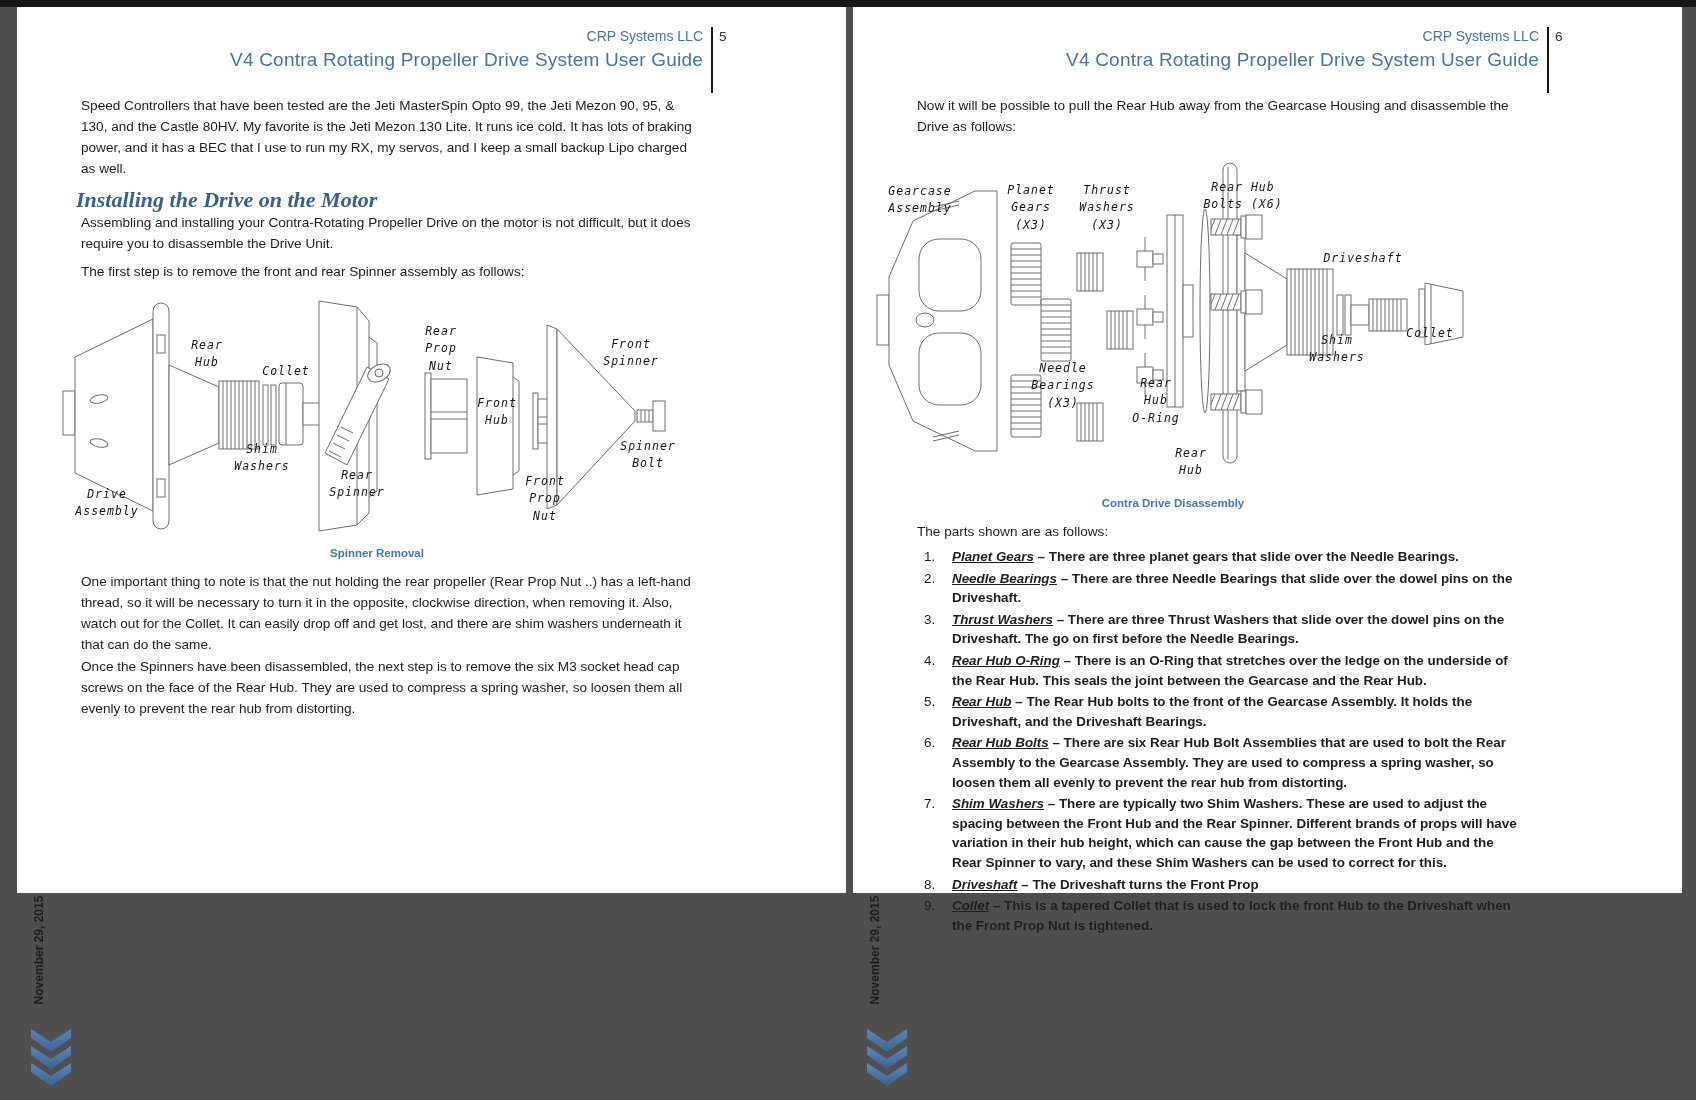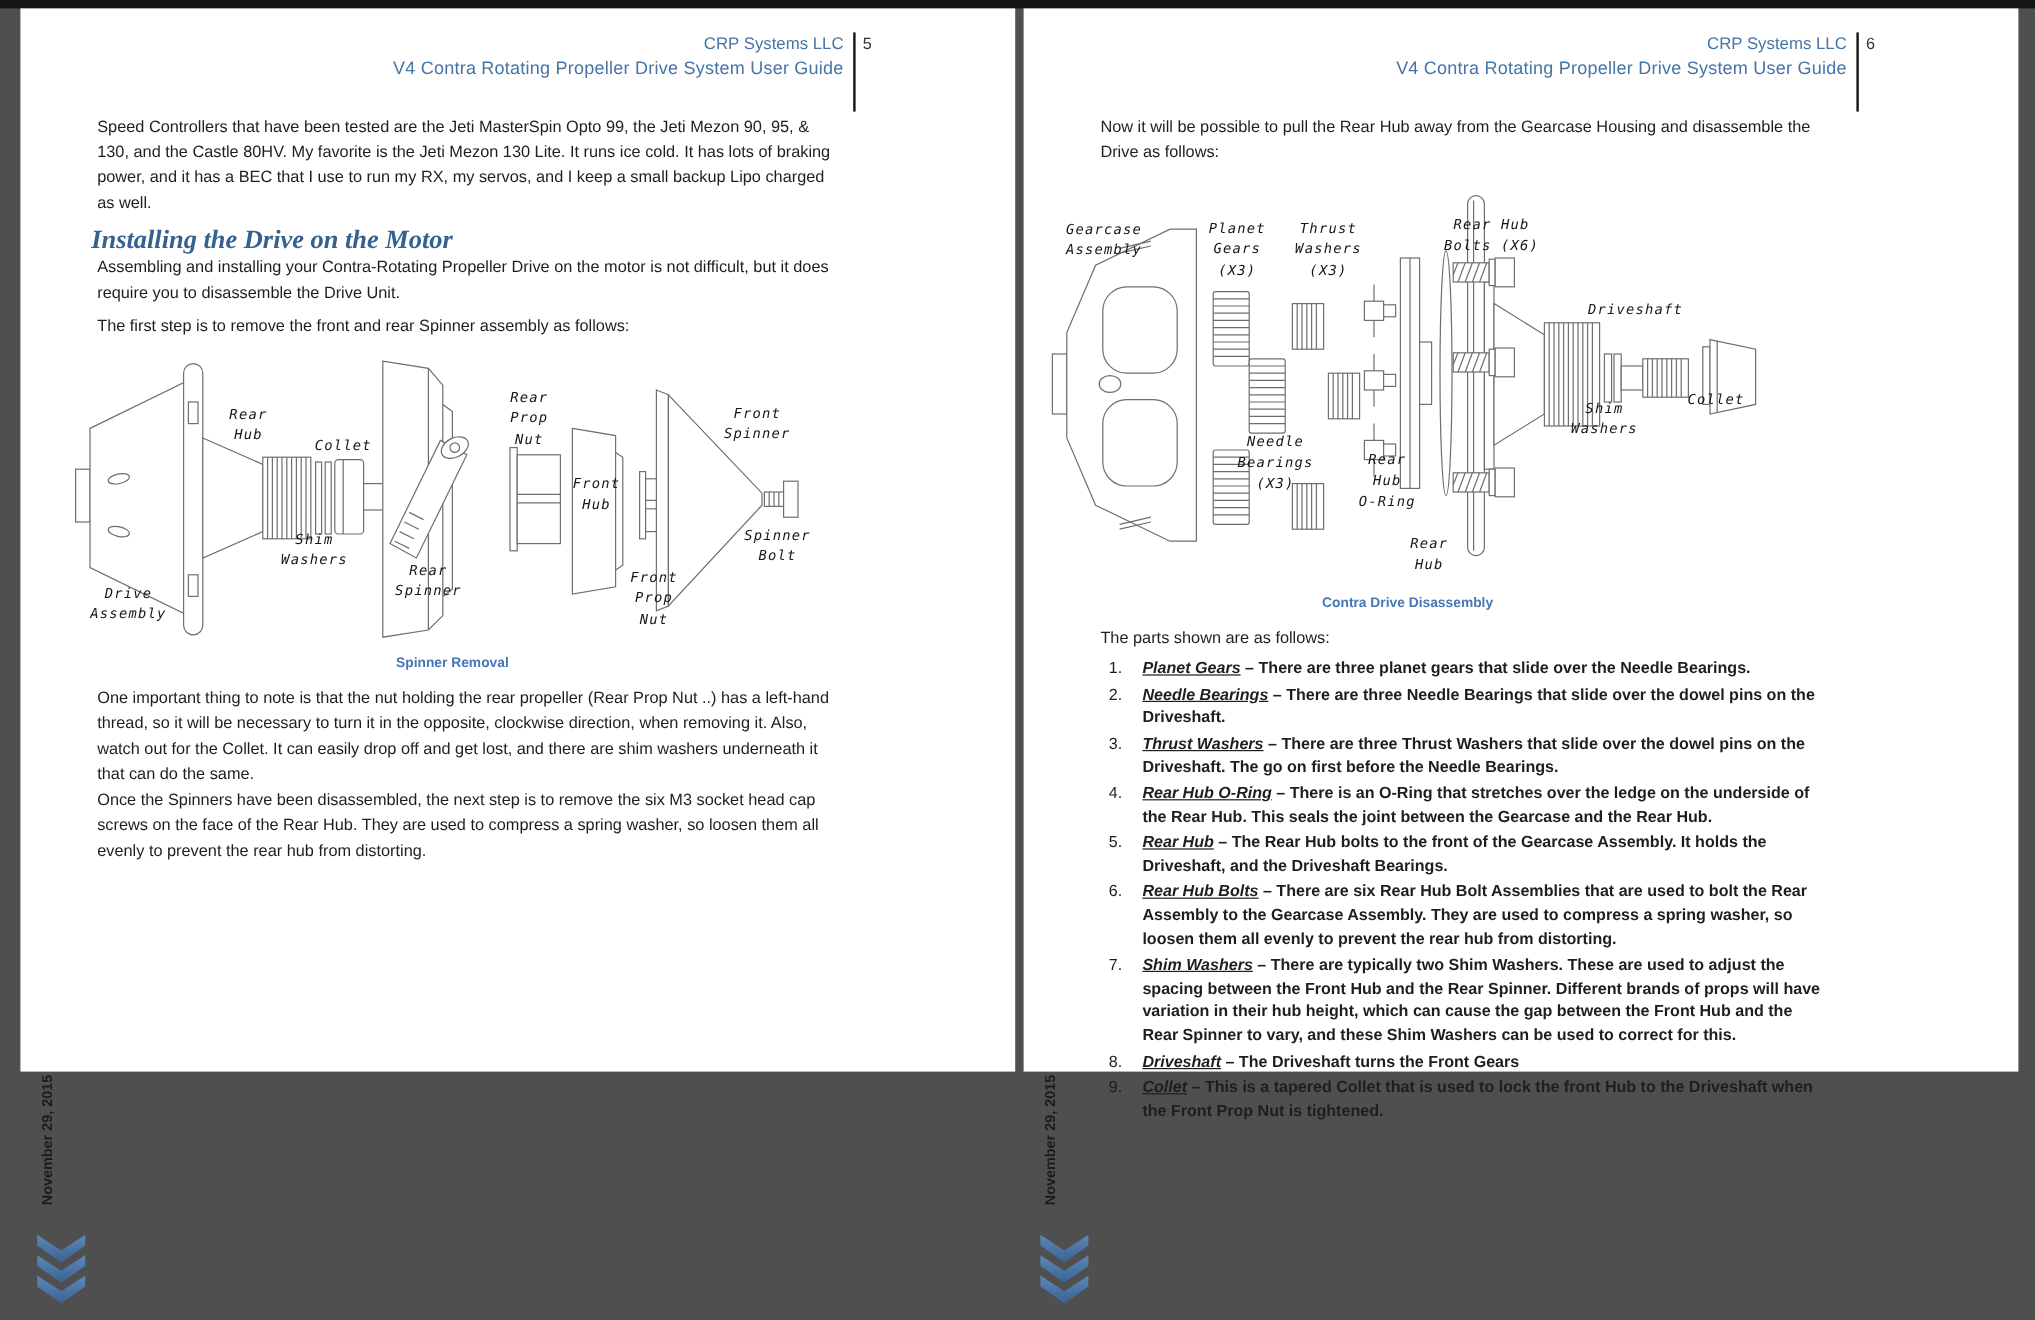--- a/index.html
+++ b/index.html
@@ -8,21 +8,21 @@
   .topbar{position:absolute;left:0;top:0;width:1696px;height:7px;background:#161616;}
   .page{position:absolute;top:7px;width:829px;height:886px;background:#ffffff;}
   #page5{left:17px;}
   #page6{left:853px;}
 
   .hdr-company{position:absolute;top:21px;left:0;width:686px;text-align:right;
     font-size:14px;color:#4674a5;}
   .hdr-pagenum{position:absolute;top:22px;left:702px;font-size:13.5px;color:#333;}
   .hdr-rule{position:absolute;top:20px;left:694px;width:2px;height:66px;background:#151515;}
   .hdr-title{position:absolute;top:42px;left:0;width:686px;text-align:right;
-    font-size:15px;color:#4674a5;letter-spacing:.2px;}
+    font-size:19px;color:#4674a5;letter-spacing:.2px;}
 
   .para{position:absolute;left:48px;width:614px;font-size:13.6px;line-height:21px;color:#1e1e1e;margin-left:16px;}
   .section-heading{position:absolute;left:59px;font-family:"Liberation Serif",serif;
     font-weight:bold;font-size:22px;color:#356191;font-style:italic;}
 
   .figure{position:absolute;}
   .figure svg{position:absolute;left:0;top:0;}
   .fig-label{position:absolute;font-family:"DejaVu Sans Mono",monospace;font-style:italic;
     font-size:11.5px;line-height:1.5;letter-spacing:1px;color:#161616;text-align:center;
     white-space:pre-line;}
@@ -283,21 +283,21 @@
     <div class="li">
         <span class="num">6.</span>
         <span class="body"><span class="term">Rear Hub Bolts</span><span> – There are six Rear Hub Bolt Assemblies that are used to bolt the Rear Assembly to the Gearcase Assembly. They are used to compress a spring washer, so loosen them all evenly to prevent the rear hub from distorting.</span></span>
       </div>
     <div class="li">
         <span class="num">7.</span>
         <span class="body"><span class="term">Shim Washers</span><span> – There are typically two Shim Washers. These are used to adjust the spacing between the Front Hub and the Rear Spinner. Different brands of props will have variation in their hub height, which can cause the gap between the Front Hub and the Rear Spinner to vary, and these Shim Washers can be used to correct for this.</span></span>
       </div>
     <div class="li">
         <span class="num">8.</span>
-        <span class="body"><span class="term">Driveshaft</span><span> – The Driveshaft turns the Front Gears</span></span>
+        <span class="body"><span class="term">Driveshaft</span><span> – The Driveshaft turns the Front Prop</span></span>
       </div>
     <div class="li">
         <span class="num">9.</span>
         <span class="body"><span class="term">Collet</span><span> – This is a tapered Collet that is used to lock the front Hub to the Driveshaft when the Front Prop Nut is tightened.</span></span>
       </div>
   </div>
 
   <div class="date-rail">November 29, 2015</div>
   <div class="chevrons">
     <svg width="44" height="62" viewBox="0 0 44 62">

